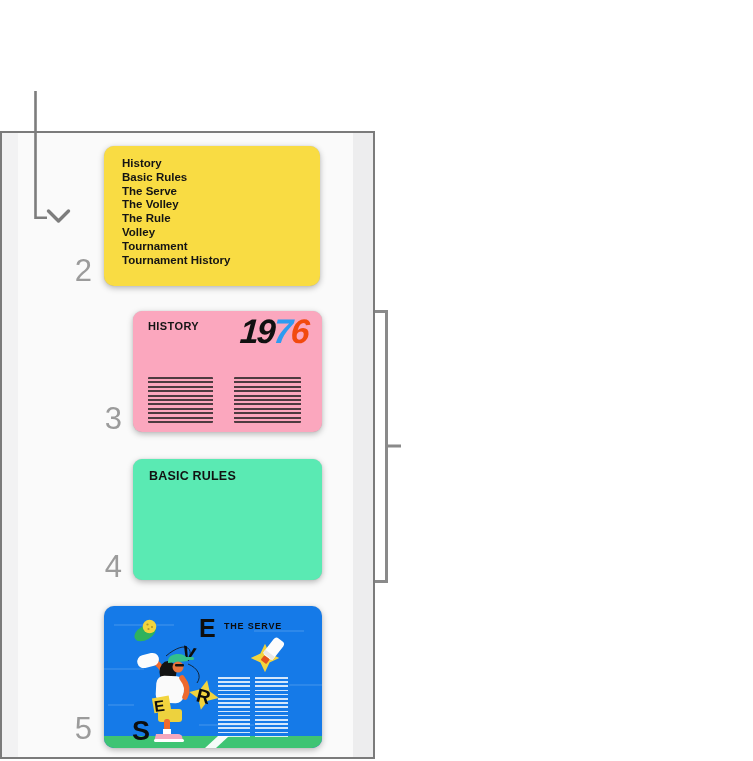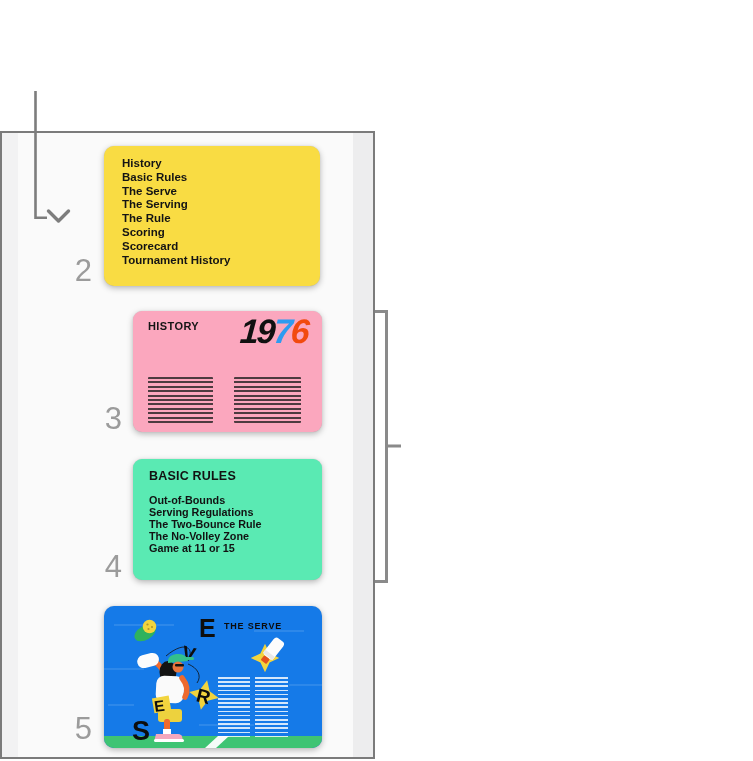--- a/index.html
+++ b/index.html
@@ -66,46 +66,39 @@
   <svg class="abs annot" style="left:370px;top:300px;" width="40" height="292">
     <path d="M5,11.5 H16.5 V281.5 H5 M16.5,146 H31" fill="none" stroke="#8a8a8a" stroke-width="3"></path>
   </svg>
 
   <div class="abs slide-num" style="left:58px;top:255px;">2</div>
   <div class="abs thumb thumb-2">
     <div class="abs agenda-lines">
       <div>History</div>
       <div>Basic Rules</div>
       <div>The Serve</div>
-      <div>The Serving</div>
+      <div>The Volley</div>
       <div>The Rule</div>
-      <div>Scoring</div>
-      <div>Scorecard</div>
+      <div>Volley</div>
+      <div>Tournament</div>
       <div>Tournament History</div>
     </div>
   </div>
 
   <div class="abs slide-num" style="left:88px;top:403px;">3</div>
   <div class="abs thumb thumb-3">
     <div class="abs p3-title">HISTORY</div>
     <div class="abs p3-year"><span>19</span><span class="yb">7</span><span class="yo">6</span></div>
     <div class="abs fuzz p3-col1"></div>
     <div class="abs fuzz p3-col2"></div>
   </div>
 
   <div class="abs slide-num" style="left:88px;top:551px;">4</div>
   <div class="abs thumb thumb-4">
     <div class="abs p4-title">BASIC RULES</div>
-    <div class="abs p4-lines">
-      <div>Out-of-Bounds</div>
-      <div>Serving Regulations</div>
-      <div>The Two-Bounce Rule</div>
-      <div>The No-Volley Zone</div>
-      <div>Game at 11 or 15</div>
-    </div>
   </div>
 
   <div class="abs slide-num" style="left:58px;top:713px;">5</div>
   <div class="abs thumb thumb-5">
     <svg class="abs" style="left:0;top:0;" width="218" height="142" viewBox="0 0 218 142">
 
       <g opacity=".10" fill="#ffffff">
         <rect x="10" y="18" width="60" height="2"></rect>
           <rect x="150" y="24" width="50" height="2"></rect>
         <rect x="0" y="62" width="40" height="2"></rect>

